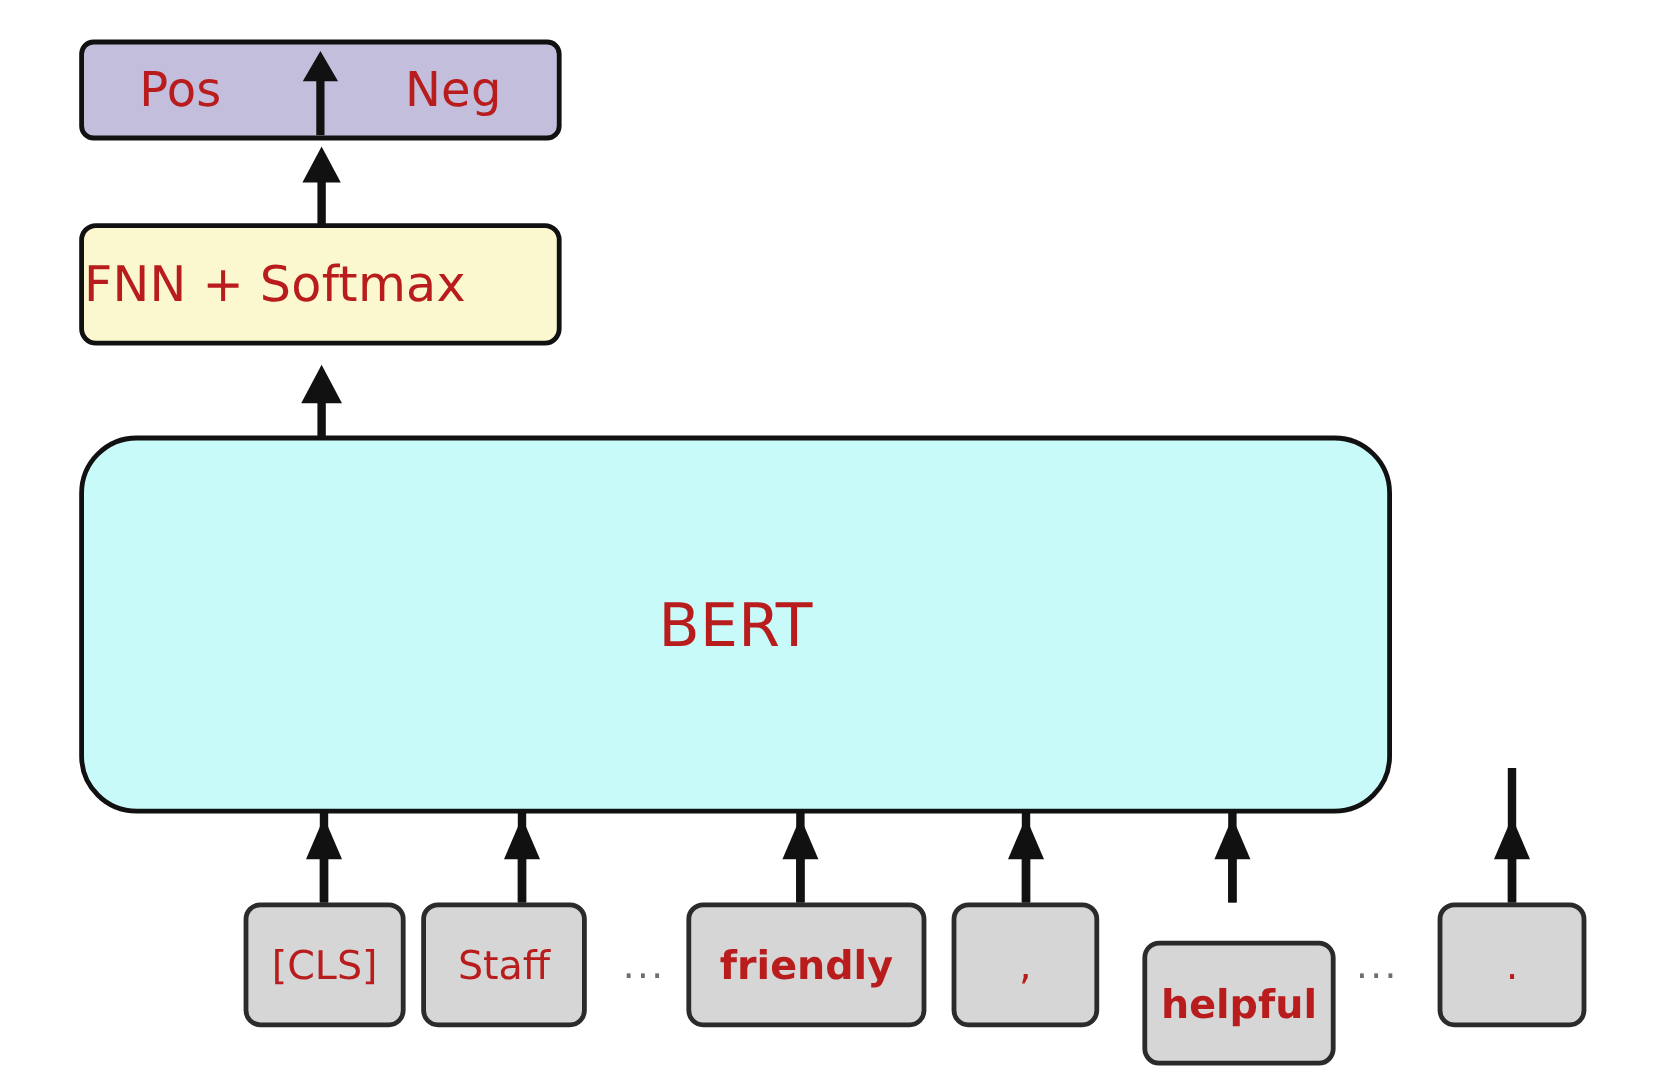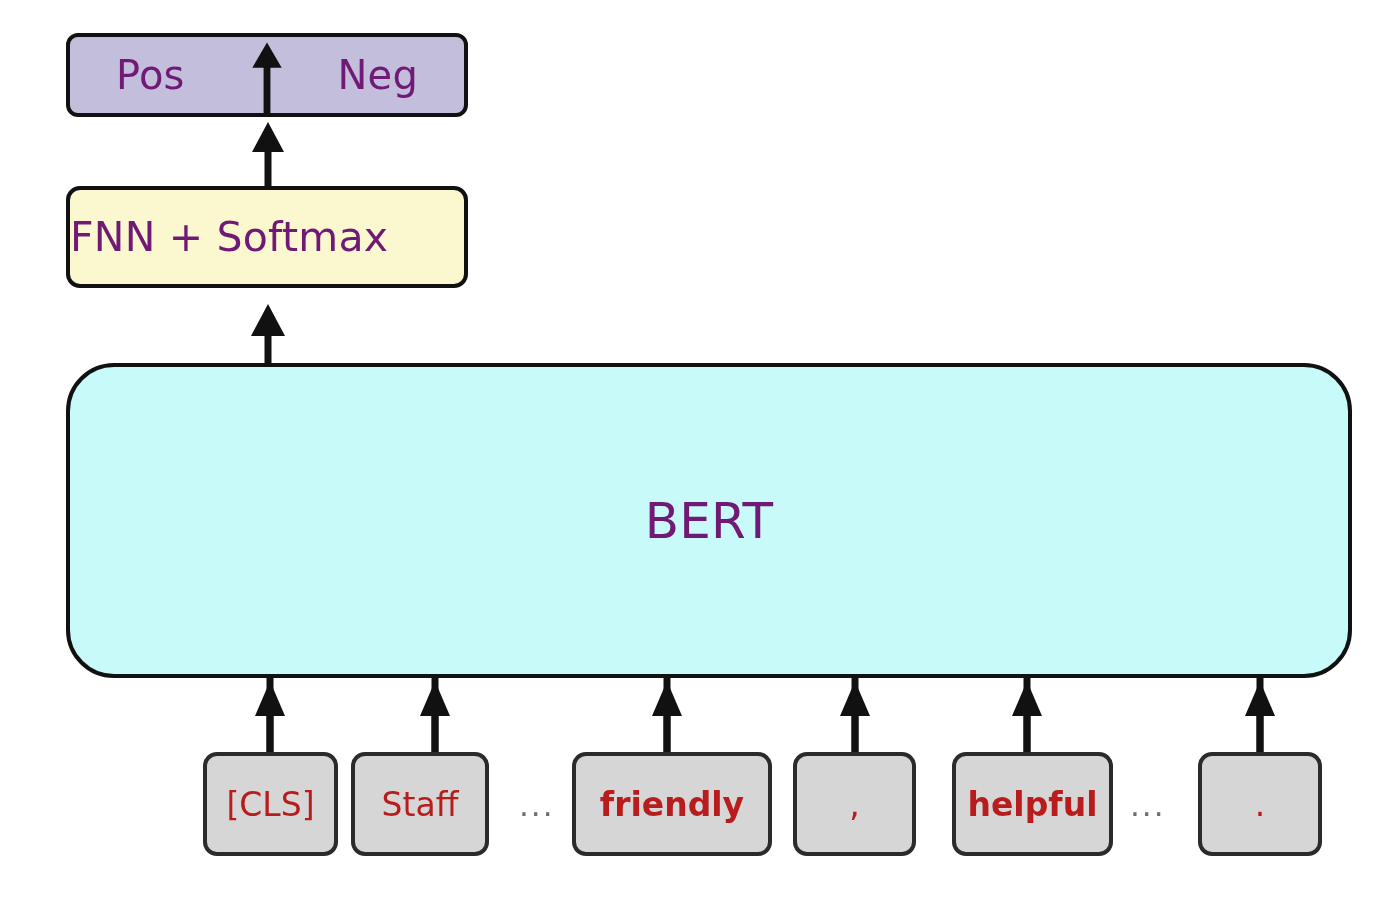--- a/index.html
+++ b/index.html
@@ -22,21 +22,21 @@
     height: 902px;
   }
 
   .node {
     position: absolute;
     box-sizing: border-box;
     display: flex;
     align-items: center;
     justify-content: center;
     border: 4px solid #111111;
-    color: #701a75;
+    color: #b91c1c;
     letter-spacing: 0.2px;
     z-index: 3;
   }
 
   
   #output-box {
     left: 66px;
     top: 33px;
     width: 402px;
     height: 84px;
@@ -68,21 +68,21 @@
     background: #fbf8cf;
     border-radius: 14px;
     font-size: 41px;
     justify-content: flex-start;
   }
 
   
   #bert-box {
     left: 66px;
     top: 363px;
-    width: 1286px;
+    width: 1094px;
     height: 315px;
     background: #c8fafa;
     border-radius: 48px;
     border-width: 4px;
     font-size: 50px;
     z-index: 2;
   }
 
   
   .token-box {
@@ -169,21 +169,21 @@
   </div>
   <div class="token-box" style="left:351px; width:138px;">
     <span>Staff</span>
   </div>
   <div class="token-box bold" style="left:572px; width:200px;">
     <span>friendly</span>
   </div>
   <div class="token-box punct" style="left:793px; width:123px;">
     <span>,</span>
   </div>
-  <div class="token-box bold" style="left:952px; width:161px;">
+  <div class="token-box bold" style="left:952px; width:161px;margin-top:32px;">
     <span>helpful</span>
   </div>
   <div class="token-box punct" style="left:1198px; width:124px;">
     <span>.</span>
   </div>
 
   <div class="ellipsis" style="left:519px;">...</div>
   <div class="ellipsis" style="left:1130px;">...</div>
 
   <svg id="arrows" viewBox="0 0 1400 902" xmlns="http://www.w3.org/2000/svg">

